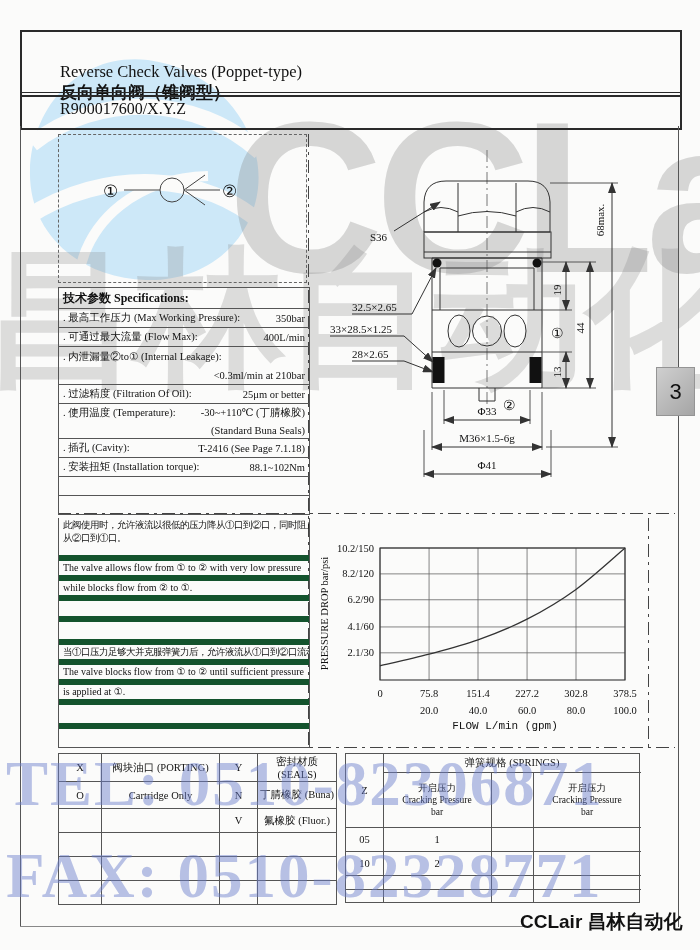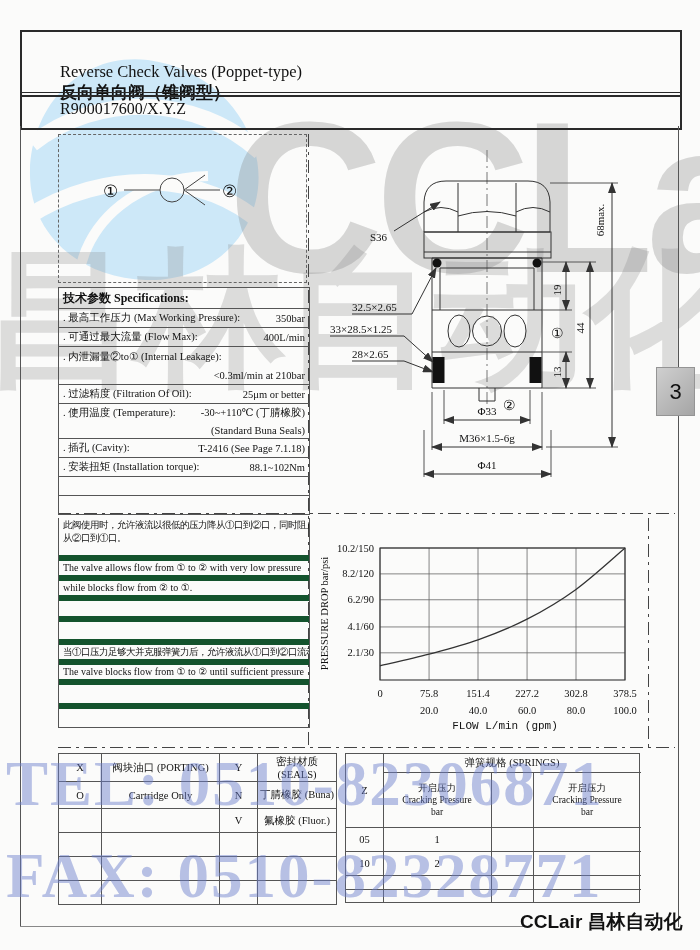--- a/index.html
+++ b/index.html
@@ -157,20 +157,21 @@
     <div class="nrow" style="height:37px">
       <div class="zh">此阀使用时，允许液流以很低的压力降从①口到②口，同时阻止液流</div>
       <div class="zh">从②口到①口。</div>
     </div>
     <div class="nrow" style="height:20px">The valve allows flow from ① to ② with very low pressure drop,</div>
     <div class="nrow" style="height:20px">while blocks flow from ②  to ①.</div>
     <div class="nrow" style="height:21px"></div>
     <div class="nrow" style="height:23px"></div>
     <div class="nrow zh" style="height:20px">当①口压力足够大并克服弹簧力后，允许液流从①口到②口流动。</div>
     <div class="nrow" style="height:20px">The valve blocks flow from ① to ② until sufficient pressure</div>
+    <div class="nrow" style="height:20px">is applied at ①.</div>
     <div class="nrow" style="height:24px"></div>
     <div class="nrow" style="height:24px"></div>
   </div>
 
   <svg class="abs z1" style="left:320px;top:140px" width="305" height="345" viewBox="320 140 305 345">
     <defs>
       <marker id="arE" markerWidth="11" markerHeight="8" refX="10" refY="4" orient="auto" markerUnits="userSpaceOnUse">
           <path d="M0,0 L11,4 L0,8 Z" fill="#333"></path>
         </marker>
       <marker id="arS" markerWidth="11" markerHeight="8" refX="1" refY="4" orient="auto" markerUnits="userSpaceOnUse">

